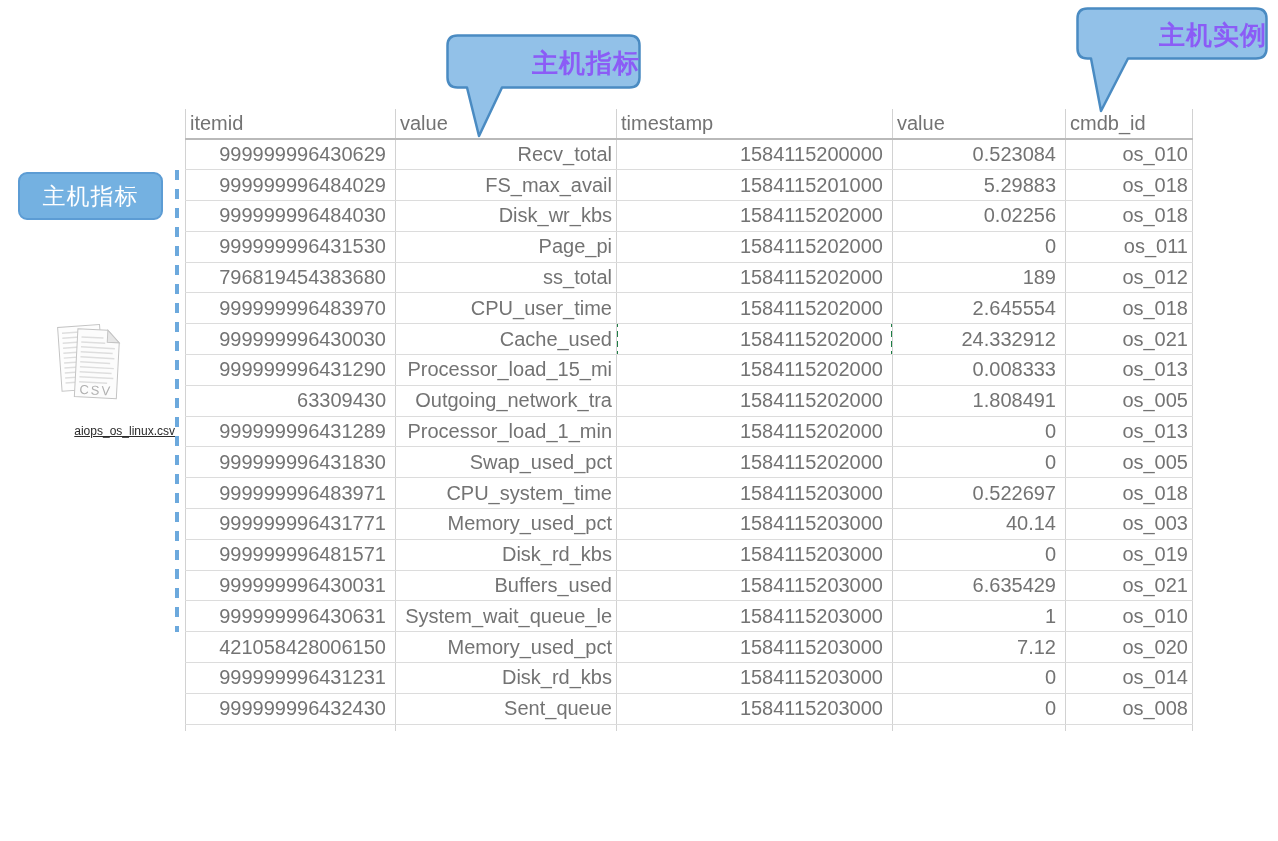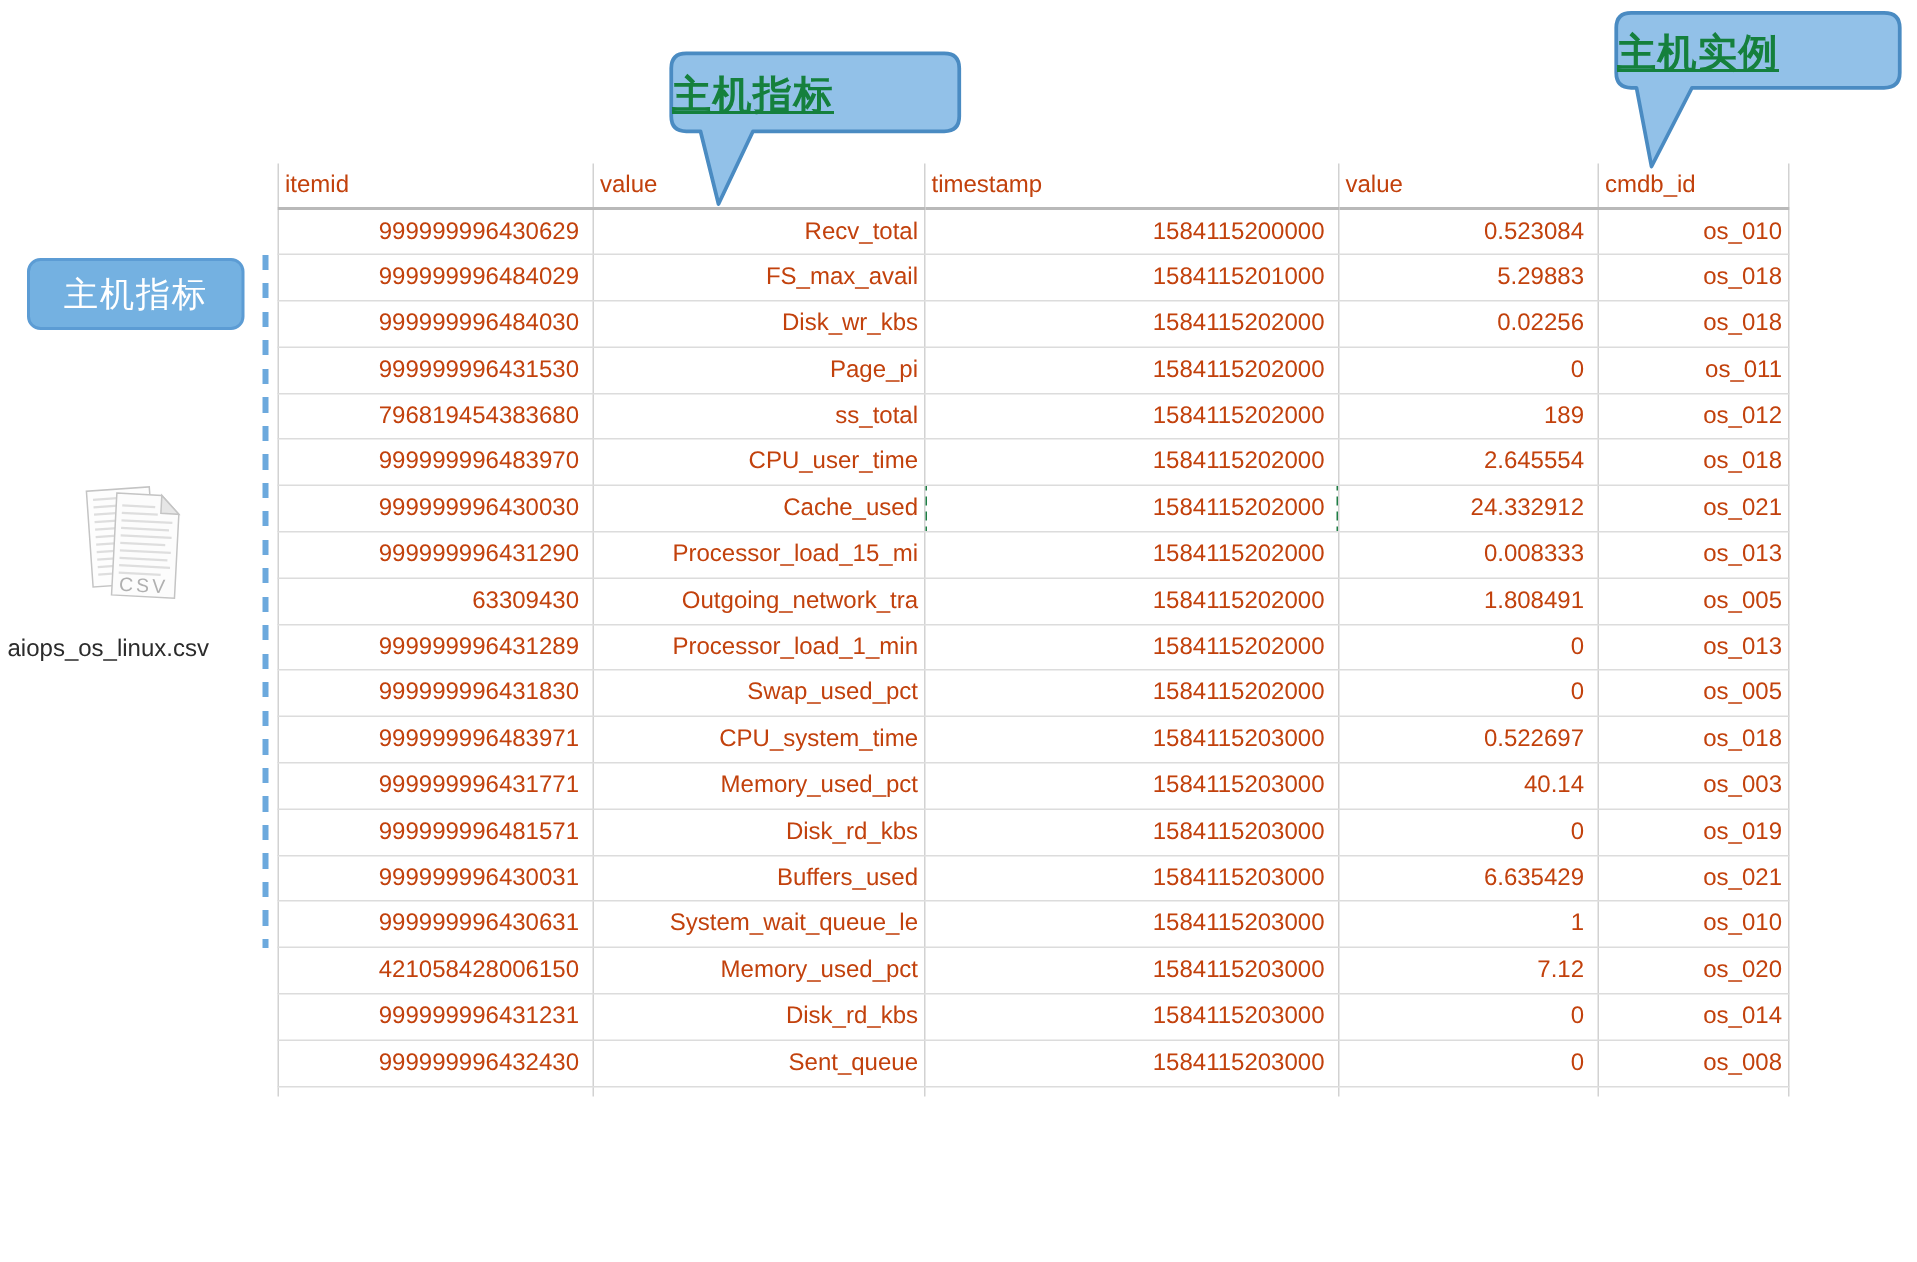--- a/index.html
+++ b/index.html
@@ -4,21 +4,21 @@
 <style>
   html,body{margin:0;padding:0;background:#ffffff;}
   .stage{
     position:relative;width:1278px;height:841px;background:#ffffff;overflow:hidden;
     font-family:"Liberation Sans", sans-serif;color:#1c1c1c;
   }
   
   .sheet{
     position:absolute;left:185px;top:109px;
     border-collapse:collapse;table-layout:fixed;width:1007px;
-    font-size:16px;color:#c2410c;
+    font-size:20px;color:#737373;
   }
   .sheet th{
     font-weight:normal;text-align:left;height:30px;
     border-left:1px solid #d2d2d2;border-right:1px solid #d2d2d2;
     border-bottom:2px solid #b9b9b9;
     padding:0 4px;box-sizing:border-box;white-space:nowrap;overflow:hidden;
   }
   .sheet td{
     height:30.8px;box-sizing:border-box;
     border:1px solid #dcdcdc;border-left:1px solid #d2d2d2;border-right:1px solid #d2d2d2;
@@ -27,41 +27,40 @@
   .sheet td.al-right{text-align:right;padding-right:9px;}
   .sheet td.al-left{text-align:right;padding-left:4px;}
   .sheet td.selected::after{
     content:"";position:absolute;left:-2px;right:-2px;top:-3px;bottom:-3px;
     border:3px dashed #1E7E45;pointer-events:none;z-index:5;
   }
   .sheet tr.stub td{height:7px;border-bottom:none;}
   
   .callout{position:absolute;}
   .callout-label{
-    position:absolute;text-align:left;font-weight:bold;font-size:26px;color:#15803d;
+    position:absolute;text-align:right;font-weight:bold;font-size:26px;color:#8b5cf6;
     letter-spacing:1px;
-    text-decoration:underline;
   }
   
   .left-label{
     position:absolute;left:18px;top:172px;width:145px;height:48px;
     background:#74B1E1;border:2px solid #5C9CD4;border-radius:9px;
     color:#ffffff;font-size:23px;display:flex;align-items:center;justify-content:center;
     box-sizing:border-box;letter-spacing:1px;
   }
   
   .dash-line{
     position:absolute;left:175px;top:170px;width:4px;height:462px;
     background:repeating-linear-gradient(to bottom,#6CA9DD 0 10px,transparent 10px 19px);
   }
   
   .csv-icon{position:absolute;left:42px;top:316px;}
   .csv-filename{
-    position:absolute;left:5px;top:424px;width:170px;text-align:left;
-    font-size:16px;color:#2b2b2b;
+    position:absolute;left:5px;top:424px;width:170px;text-align:right;
+    font-size:12px;color:#2b2b2b;text-decoration:underline;
   }
 </style>
 </head>
 <body>
 
 <div class="stage">
 
   <div class="left-label">
     <span>主机指标</span>
   </div>

